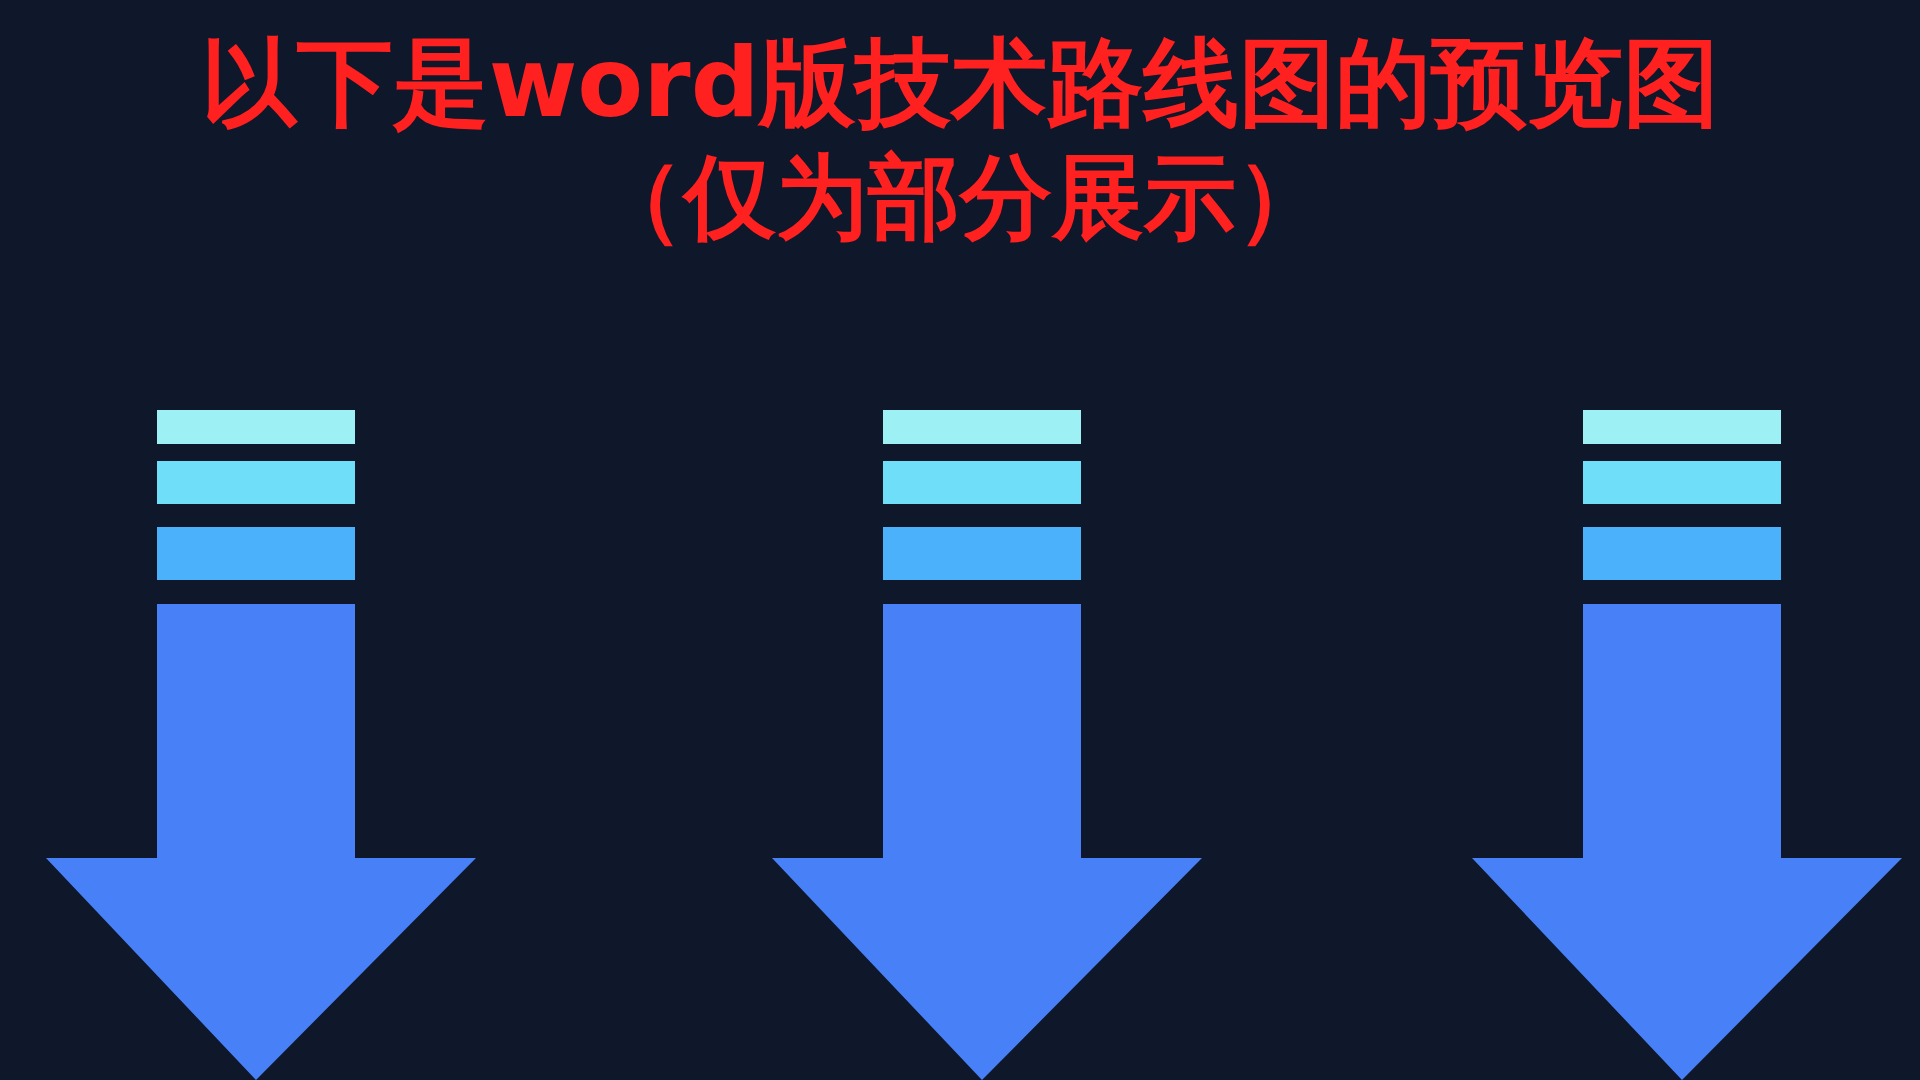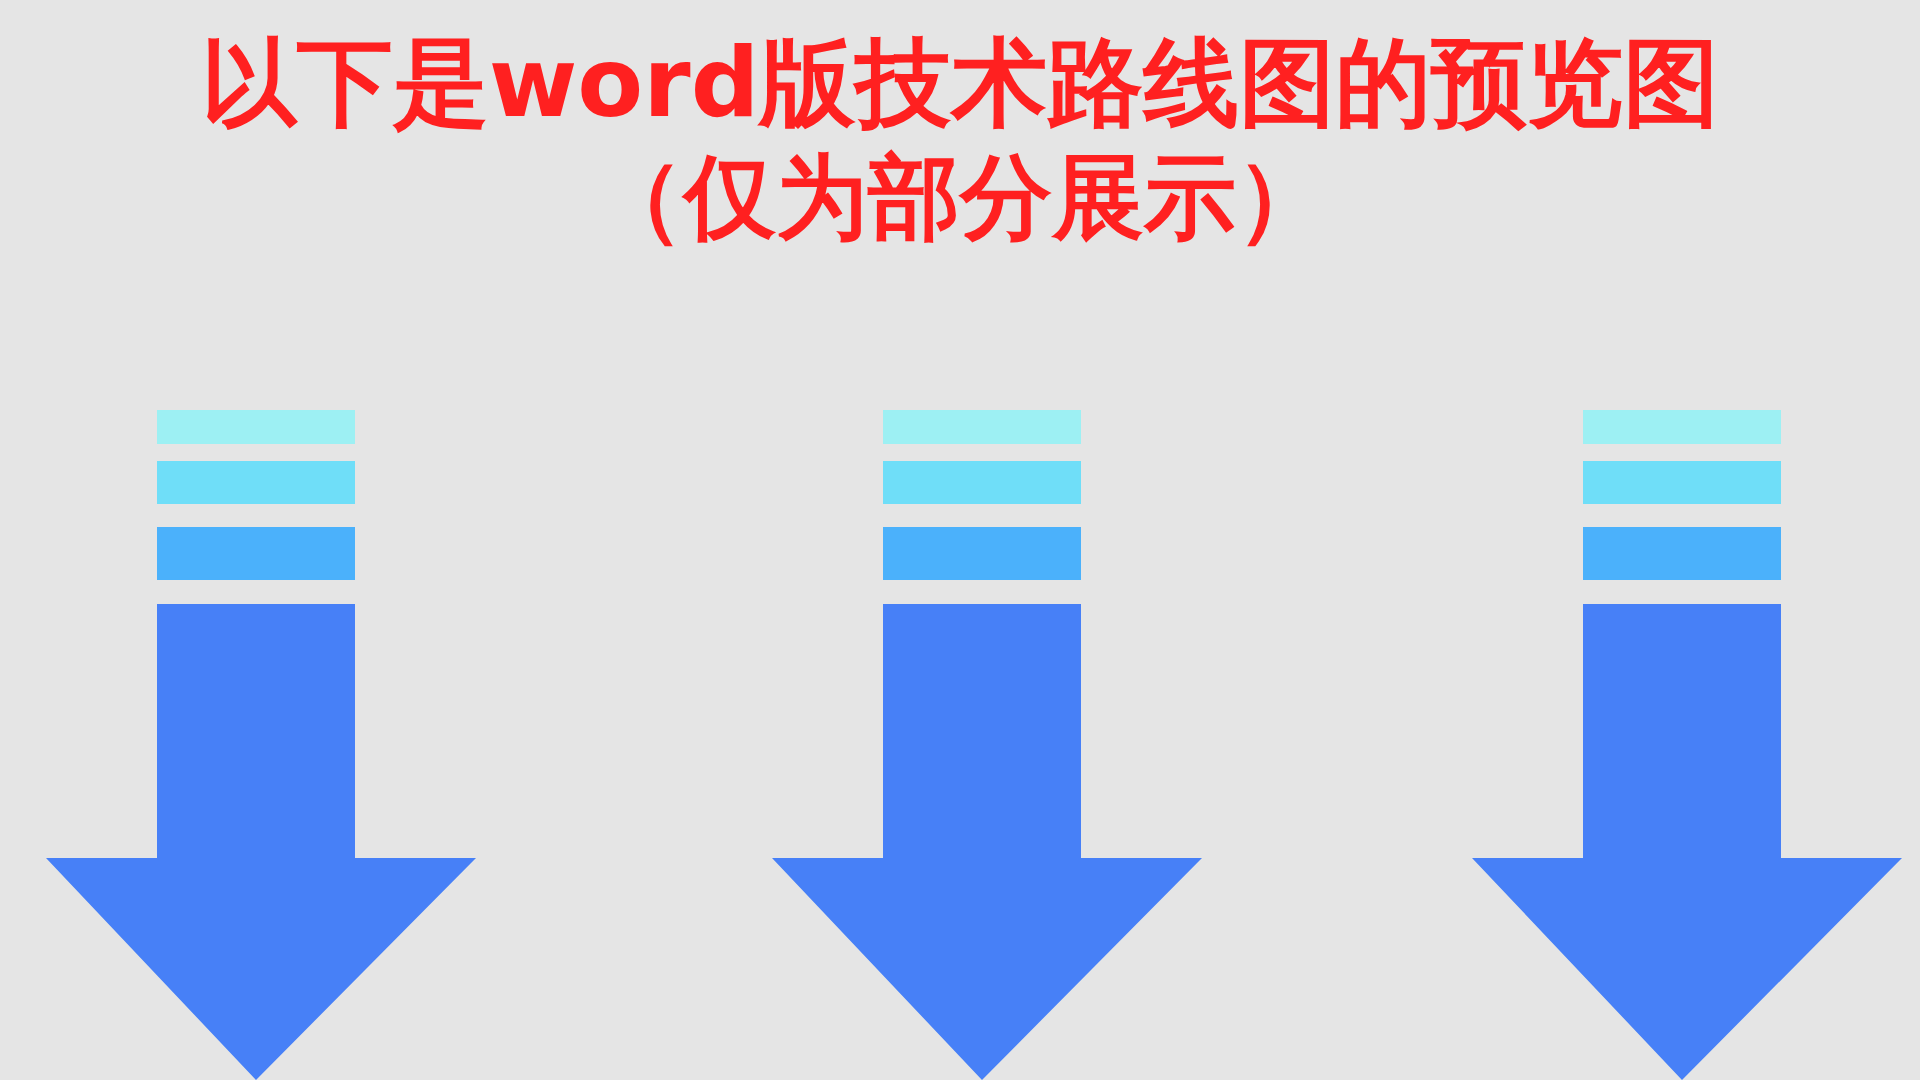--- a/index.html
+++ b/index.html
@@ -12,21 +12,21 @@
     background: #ffffff;
     font-family: "DejaVu Sans", "Liberation Sans", sans-serif;
     overflow: hidden;
     position: relative;
   }
 
   #stage {
     position: relative;
     width: 1920px;
     height: 1080px;
-    background: #e5e5e5;
+    background: #0f172a;
     overflow: hidden;
   }
 
   
   .heading {
     position: absolute;
     left: 0;
     top: 24px;
     width: 1920px;
     text-align: center;

